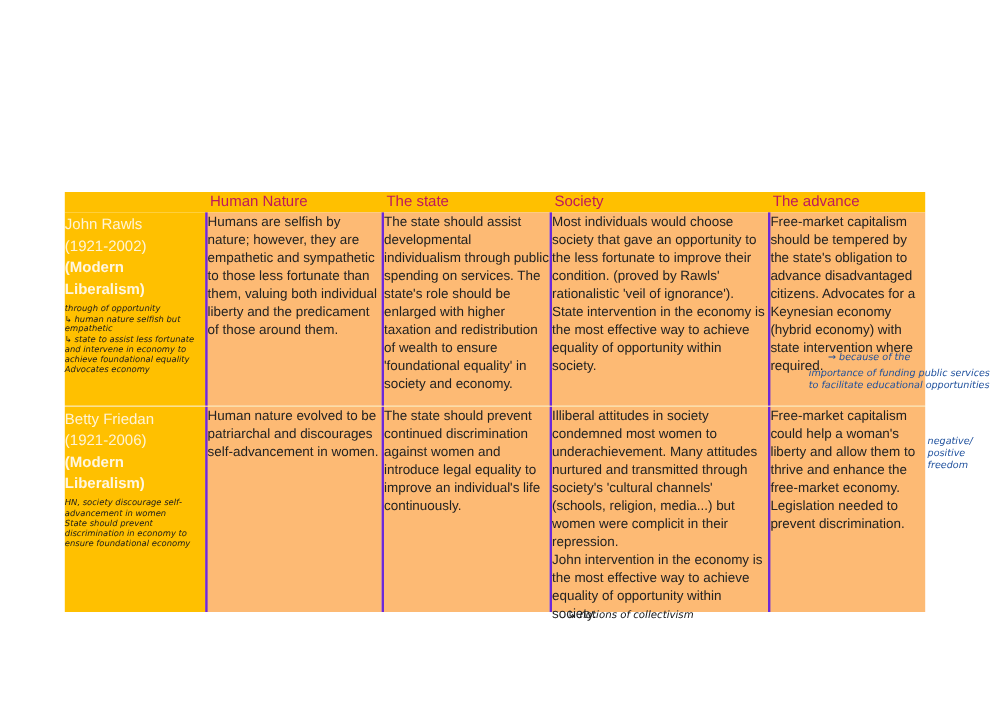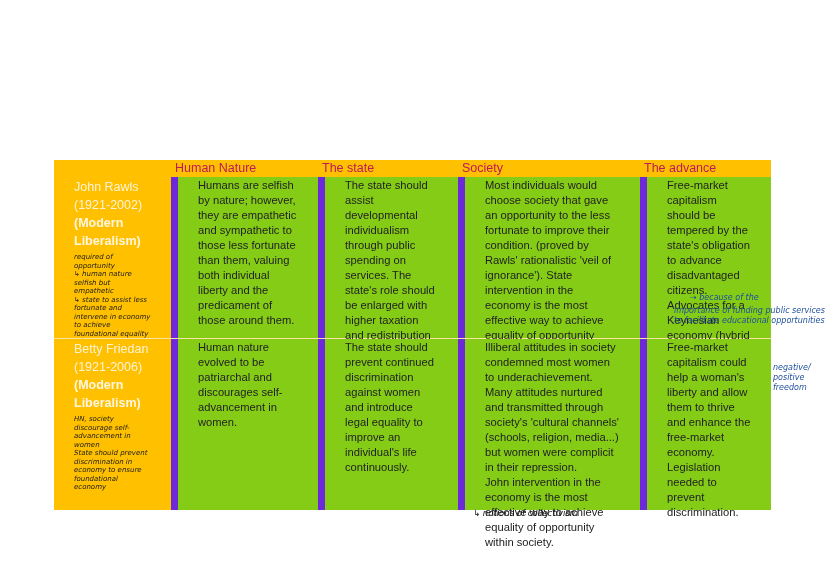--- a/index.html
+++ b/index.html
@@ -1,28 +1,28 @@
 <!DOCTYPE html>
 <html><head>
 <meta charset="utf-8">
 <style>
   html, body { margin:0; padding:0; background:#ffffff; }
   body { width:828px; height:586px; position:relative; overflow:hidden; font-family:"Liberation Sans", sans-serif; }
   .table { position:absolute; left:54px; top:160px; width:717px; }
   .row { display:flex; }
   .hdr { height:17px; background:#ffc000; }
   .hdr .cell { color:#be185d; font-size:12.5px; line-height:17px; padding:0 4px; box-sizing:border-box; }
-  .cell { box-sizing:border-box; padding:1px 20px; font-size:11.2px; line-height:15px; color:#222; }
+  .cell { box-sizing:border-box; padding:1px 0; font-size:11.2px; line-height:15px; color:#222; }
   .c0 { width:117px; }
   .c1 { width:147px; }
   .c2 { width:140px; }
   .c3 { width:182px; }
   .c4 { width:131px; }
   .namecell { background:#ffc000; color:#fff3d0; }
-  .bodycell { background:#84cc16; border-left:7px solid #6d28d9; }
+  .bodycell { background:#fdba74; border-left:2px solid #6d28d9; }
   .r1 { height:161px; border-bottom:1px solid #fbe3a5; }
   .r2 { height:171px; }
   .name { font-size:12.5px; line-height:18px; color:#fff3d6; }
   .school { font-size:12.5px; line-height:18px; font-weight:bold; color:#fff6e0; }
   .hand { font-family:"DejaVu Sans", sans-serif; font-style:italic; font-size:7px; line-height:8.5px; color:#1a1a1a; margin-top:3px; }
   .note-blue { position:absolute; font-family:"DejaVu Sans", sans-serif; font-style:italic; font-size:8px; line-height:10px; color:#1d4f9c; }
   .note-black { position:absolute; font-family:"DejaVu Sans", sans-serif; font-style:italic; font-size:8.5px; color:#111; }
 </style>
 </head>
 <body>
@@ -35,21 +35,21 @@
     <div class="cell c3">Society</div>
     <div class="cell c4">The advance</div>
   </div>
 
   <div class="row r1">
     <div class="cell c0 namecell">
       <div class="name">John Rawls</div>
       <div class="name">(1921-2002)</div>
       <div class="school">(Modern Liberalism)</div>
       <div class="hand">
-        <div>required of opportunity</div>
+        <div>through of opportunity</div>
         <div>↳ human nature selfish but empathetic</div>
         <div>↳ state to assist less fortunate and intervene in economy to achieve foundational equality</div>
         <div>Advocates economy</div>
       </div>
     </div>
     <div class="cell c1 bodycell">Humans are selfish by nature; however, they are empathetic and sympathetic to those less fortunate than them, valuing both individual liberty and the predicament of those around them.</div>
     <div class="cell c2 bodycell">The state should assist developmental individualism through public spending on services. The state's role should be enlarged with higher taxation and redistribution of wealth to ensure 'foundational equality' in society and economy.</div>
     <div class="cell c3 bodycell">Most individuals would choose society that gave an opportunity to the less fortunate to improve their condition. (proved by Rawls' rationalistic 'veil of ignorance'). State intervention in the economy is the most effective way to achieve equality of opportunity within society.</div>
     <div class="cell c4 bodycell">Free-market capitalism should be tempered by the state's obligation to advance disadvantaged citizens. Advocates for a Keynesian economy (hybrid economy) with state intervention where required.</div>
   </div>

